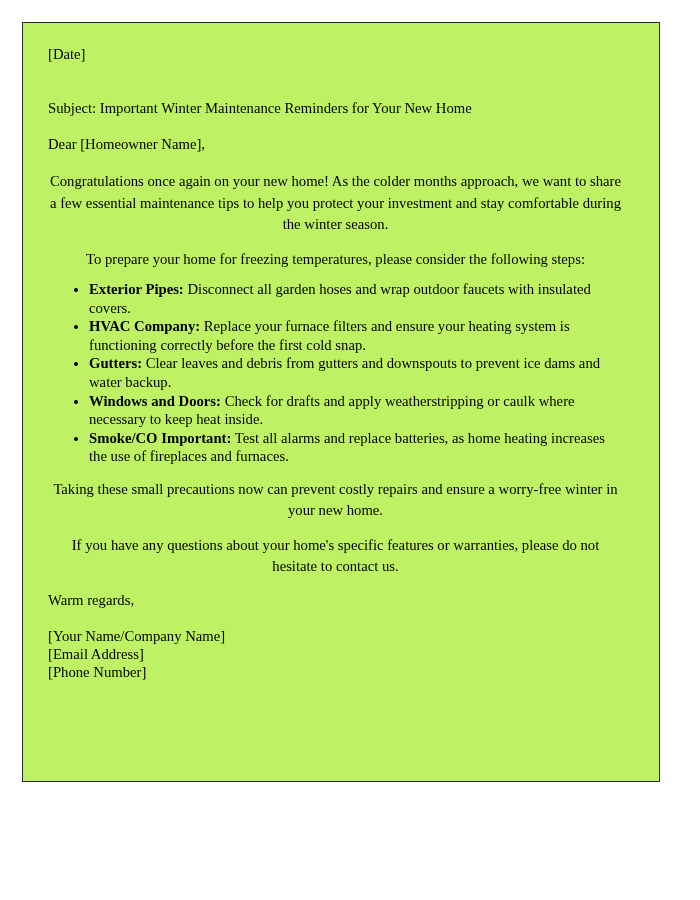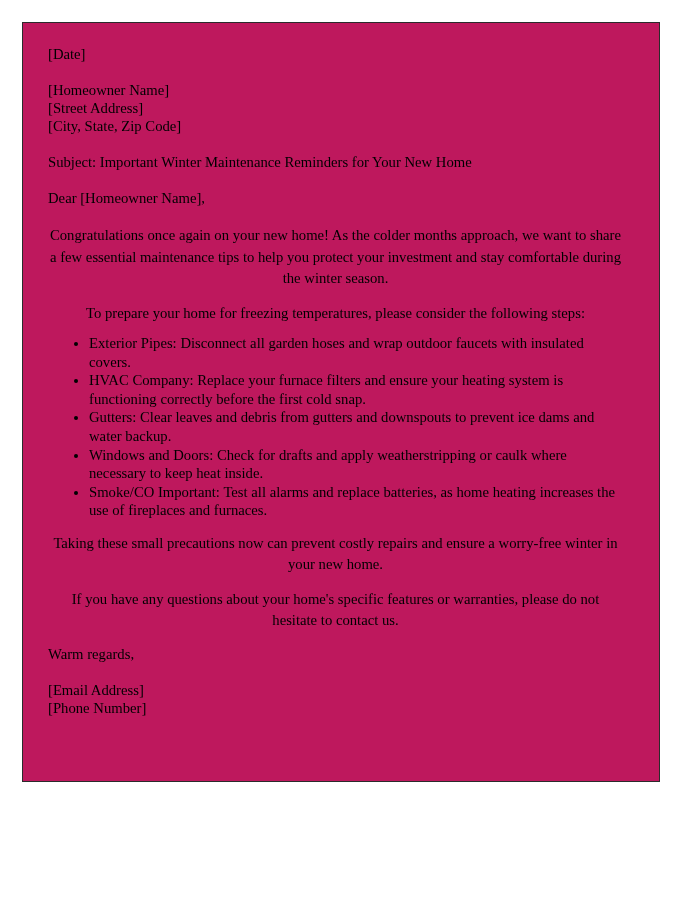--- a/index.html
+++ b/index.html
@@ -14,21 +14,21 @@
     color: #000000;
     overflow: hidden;
   }
   .page-sheet {
     position: absolute;
     left: 22px;
     top: 22px;
     width: 638px;
     height: 760px;
     border: 1px solid #2b2b2b;
-    background: #be185d;
+    background: #bef264;
     box-sizing: border-box;
   }
   .letter-body {
     position: absolute;
     left: 25px;
     top: 22px;
     width: 575px;
   }
   .line {
     font-size: 14.7px;
@@ -58,38 +58,33 @@
     font-size: 14.7px;
     line-height: 18.6px;
     margin: 0;
     padding: 0;
     text-align: left;
   }
   ul.tips-list li::marker {
     font-size: 14.7px;
   }
   .lead {
-    font-weight: normal;
+    font-weight: bold;
   }
 </style>
 </head>
 <body>
 
 <div class="page-sheet">
   <div class="letter-body">
 
     <div class="line">[Date]</div>
 
     <div class="block-gap"></div>
 
-    <div>
-      <div class="line">[Homeowner Name]</div>
-      <div class="line">[Street Address]</div>
-      <div class="line">[City, State, Zip Code]</div>
-    </div>
 
     <div class="block-gap"></div>
 
     <div class="line">Subject: Important Winter Maintenance Reminders for Your New Home</div>
 
     <div class="block-gap"></div>
 
     <div class="line">Dear [Homeowner Name],</div>
 
     <div class="block-gap"></div>
@@ -128,18 +123,19 @@
 
     <div class="para">If you have any questions about your home's specific features or warranties, please do not hesitate to contact us.</div>
 
     <div class="gap-sm"></div>
 
     <div class="line">Warm regards,</div>
 
     <div class="block-gap"></div>
 
     <div>
+      <div class="line">[Your Name/Company Name]</div>
       <div class="line">[Email Address]</div>
       <div class="line">[Phone Number]</div>
     </div>
 
   </div>
 </div>
 
 </body></html>

